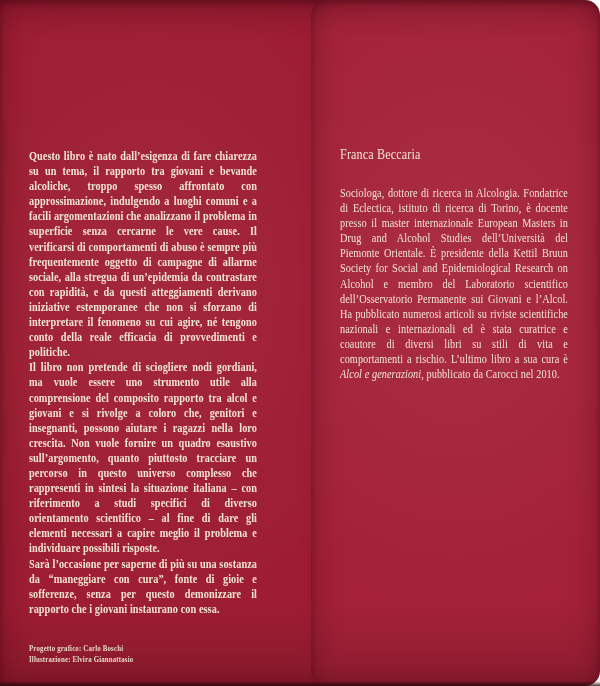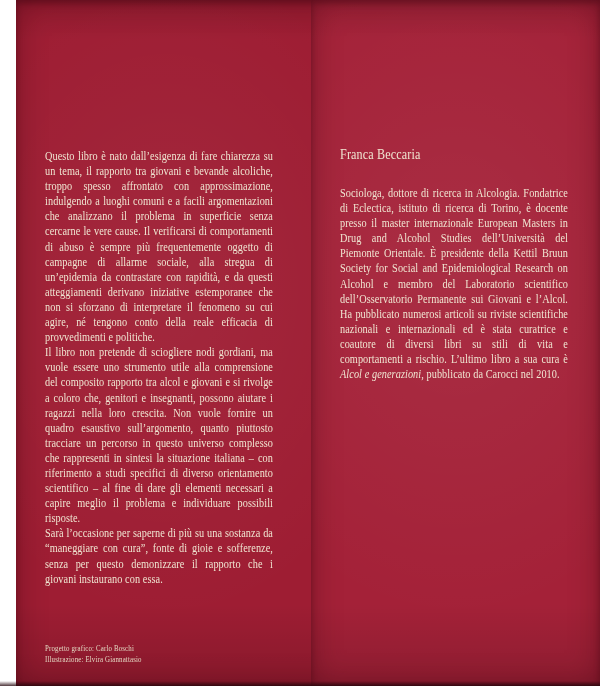--- a/index.html
+++ b/index.html
@@ -15,32 +15,34 @@
     font-family:"Liberation Serif","DejaVu Serif",serif;
   }
   .scan{
     position:relative;width:600px;height:686px;background:var(--scan-background);
   }
   .panel{
     position:absolute;top:0;height:686px;
     box-shadow:inset 0 0 30px rgba(55,0,12,.38), inset 0 3px 6px rgba(40,0,8,.35);
   }
   .panel.left{
-    left:16px;width:334px;
+    left:0;width:334px;
     background:
       radial-gradient(ellipse 420px 560px at 45% 42%, rgba(255,255,255,.05), rgba(0,0,0,0) 60%),
       linear-gradient(to bottom, rgba(0,0,0,.08), rgba(0,0,0,0) 6%, rgba(0,0,0,0) 88%, rgba(0,0,0,.14)),
       var(--left-panel-red);
+    font-weight: bold;
   }
   .panel.right{
     left:311px;width:289px;
     background:
       radial-gradient(ellipse 430px 560px at 50% 40%, rgba(255,255,255,.06), rgba(0,0,0,0) 62%),
       linear-gradient(to bottom, rgba(0,0,0,.08), rgba(0,0,0,0) 6%, rgba(0,0,0,0) 88%, rgba(0,0,0,.14)),
       var(--right-panel-red);
+    border-radius: 15px;
   }
   .flap-text{
     position:absolute;left:29px;top:148px;width:300px;
     transform:scaleX(0.76);transform-origin:left top;
     color:var(--text-cream);
     font-size:13.5px;line-height:15.1px;
     text-align:justify;
     hyphens:auto;-webkit-hyphens:auto;
     letter-spacing:.1px;
   }

